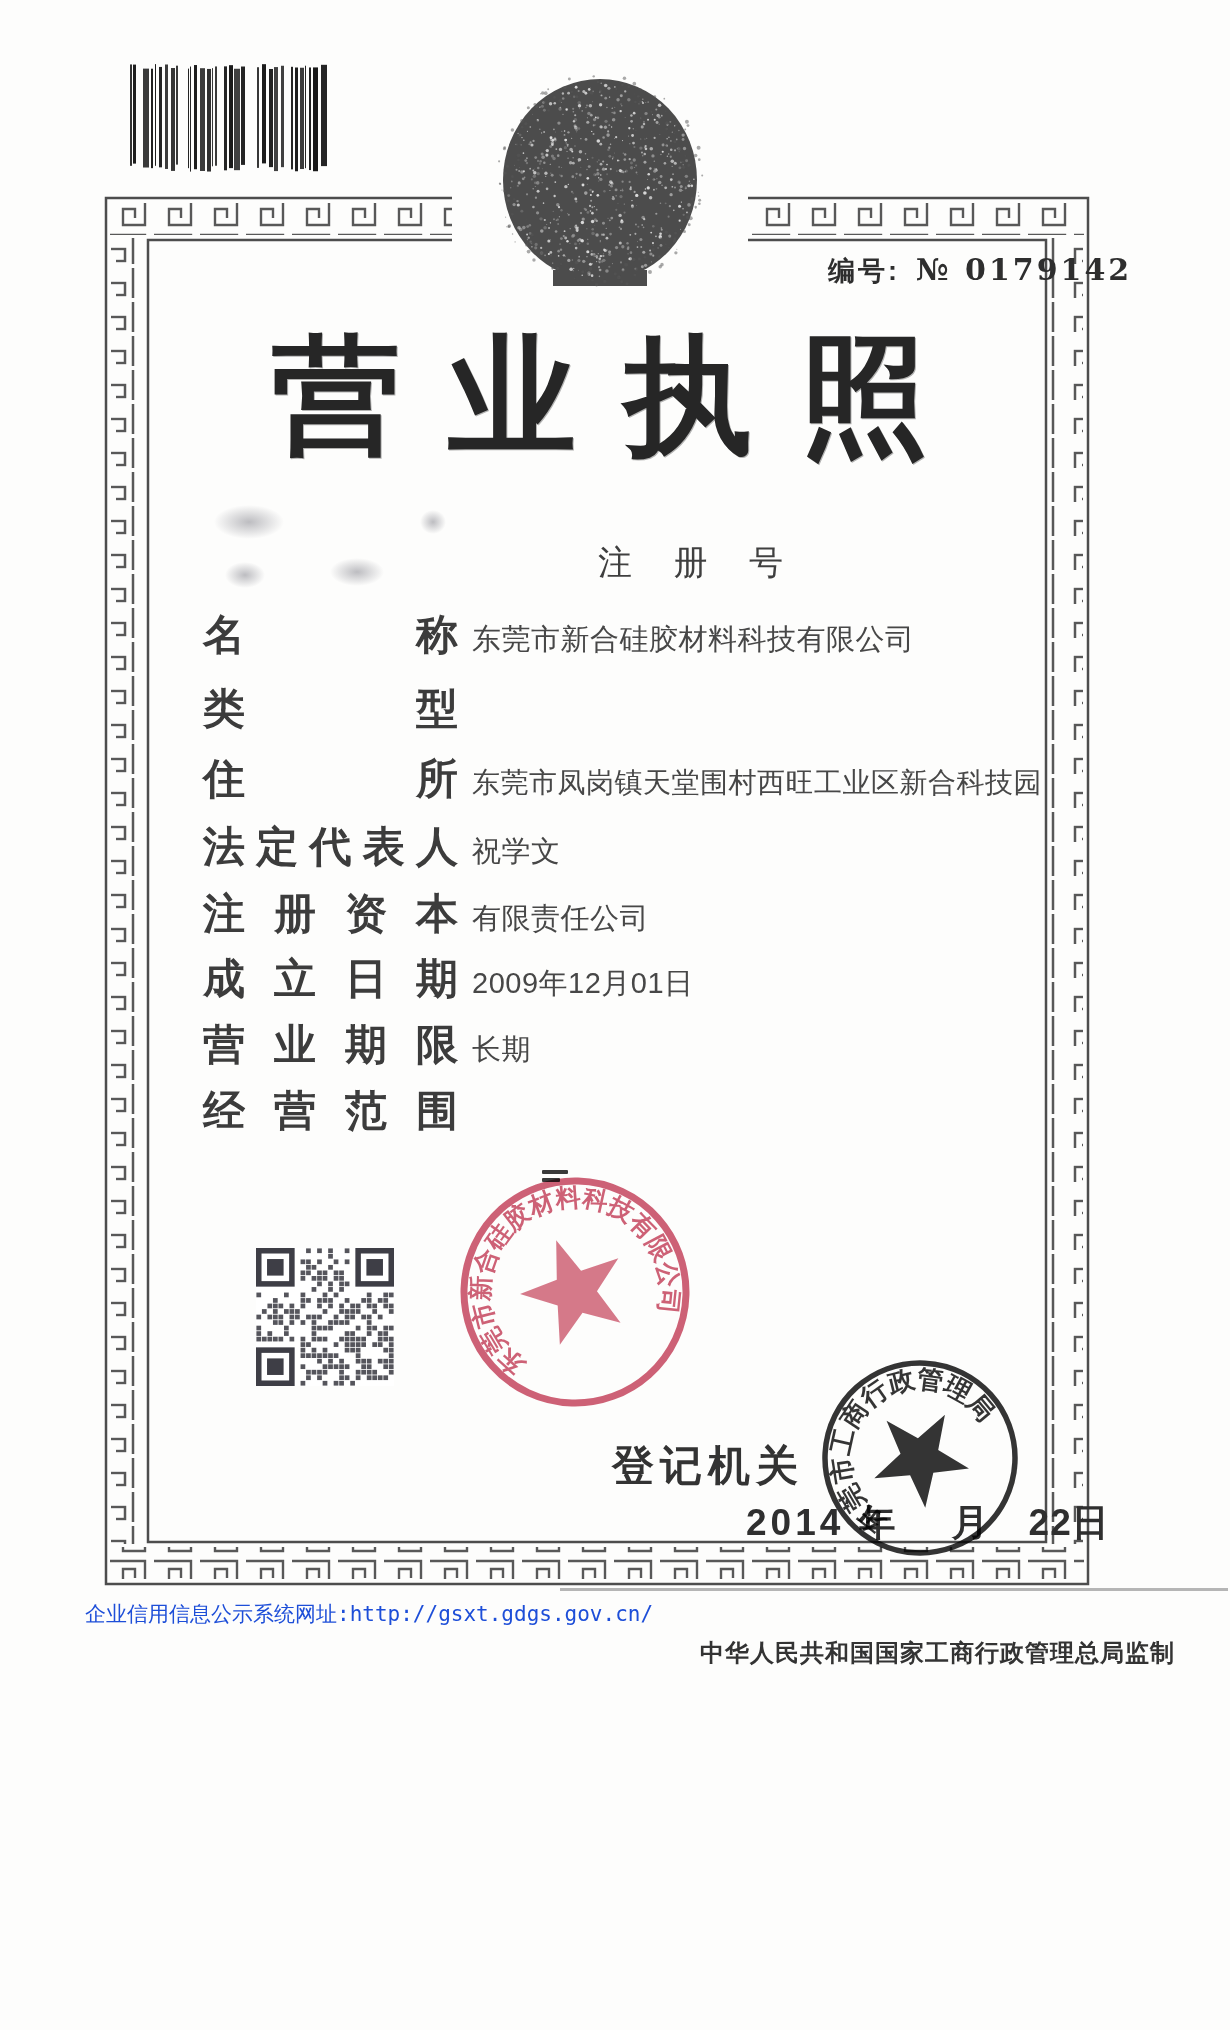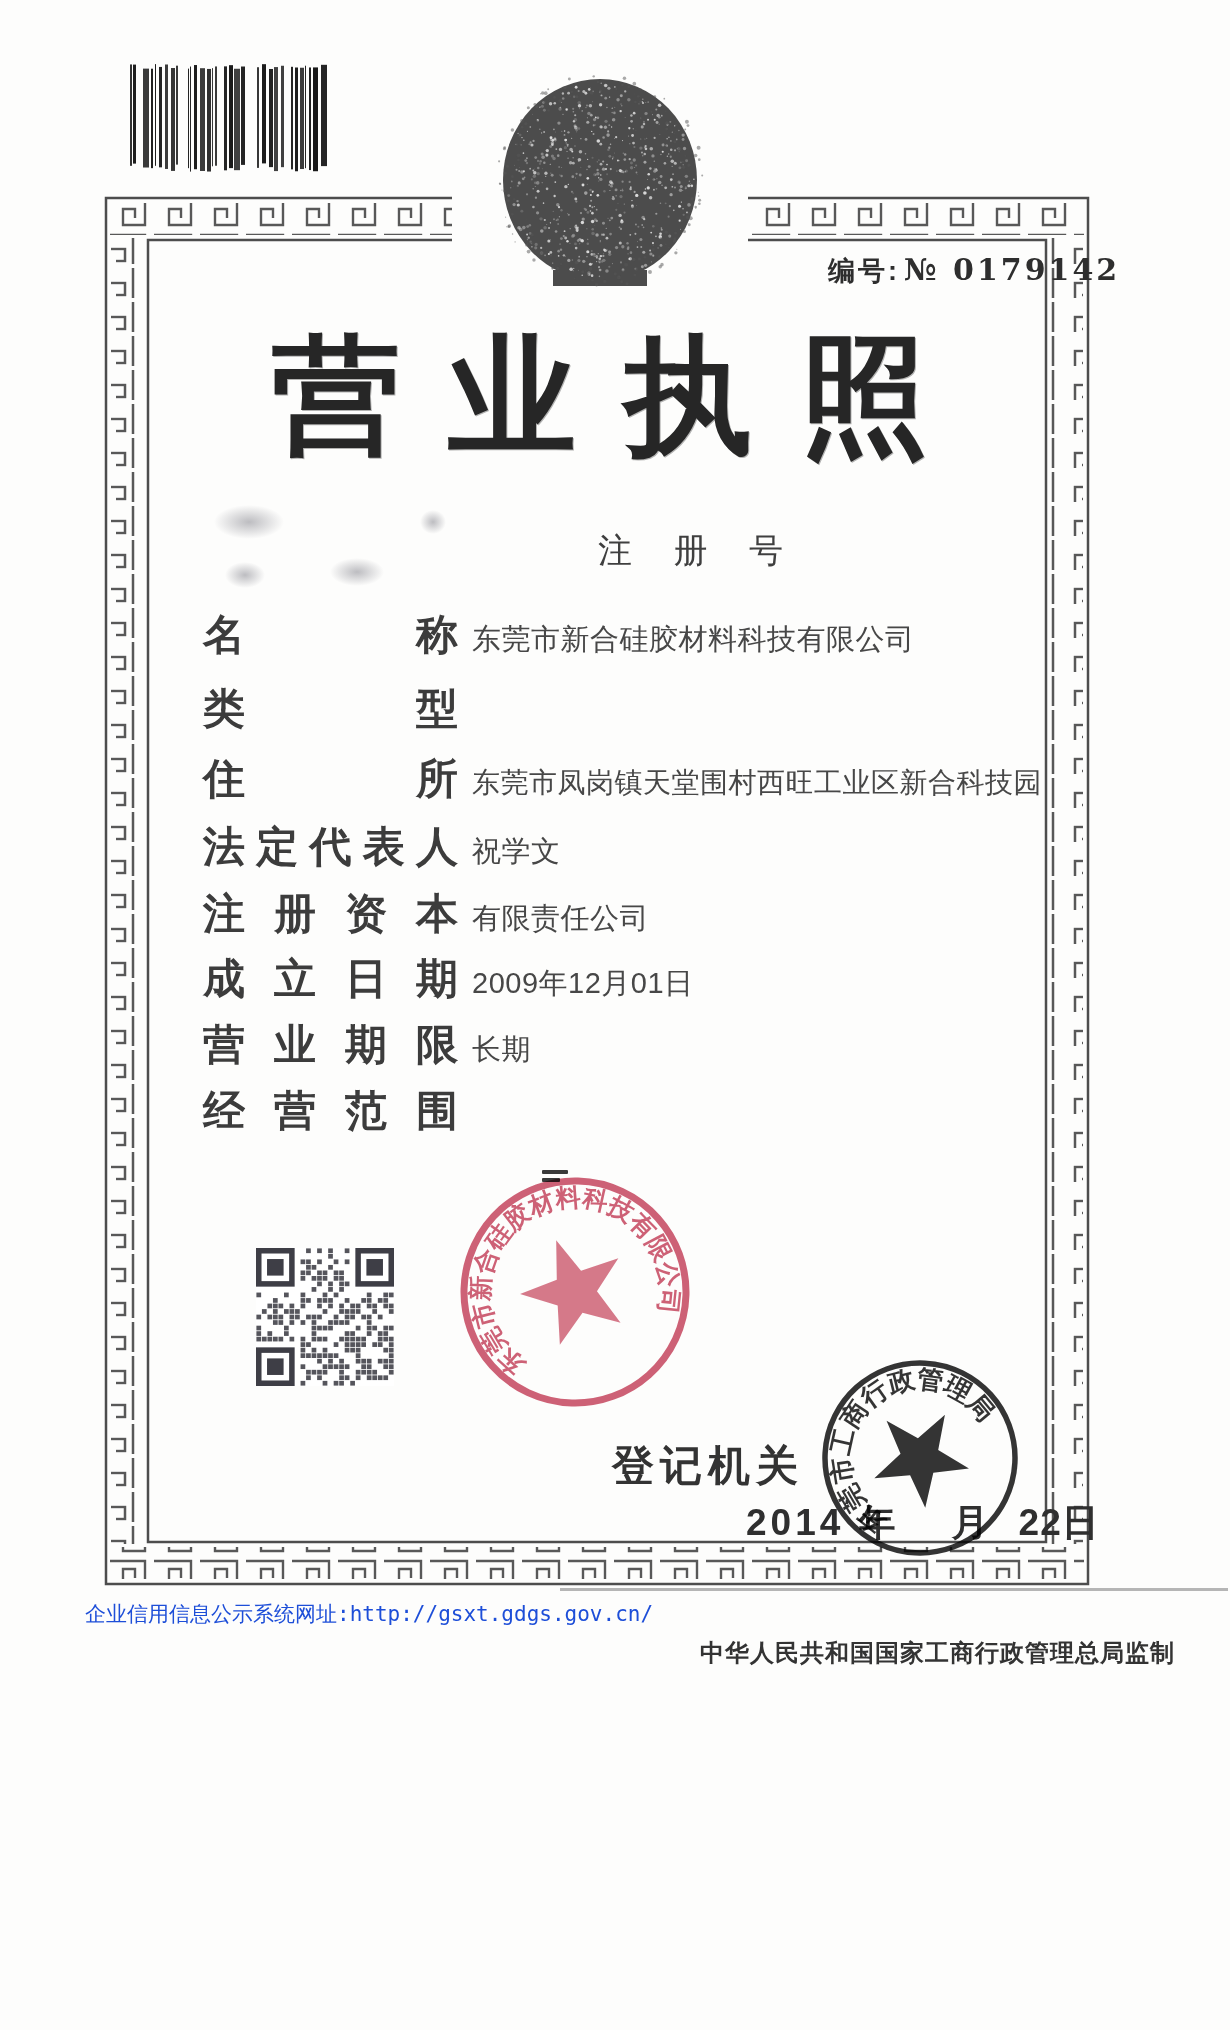--- a/index.html
+++ b/index.html
@@ -9,35 +9,35 @@
     font-family:"Liberation Sans","DejaVu Sans",sans-serif;
     color:#3a3a3a;
   }
   
   #frame-svg{position:absolute;left:104px;top:196px;z-index:1;}
   
   #barcode-svg{position:absolute;left:128px;top:64px;z-index:2;}
   #emblem-backdrop{position:absolute;left:452px;top:56px;width:296px;height:258px;background:#fdfdfc;z-index:2;}
   #emblem-svg{position:absolute;left:495px;top:68px;z-index:3;}
   .serial{
-    position:absolute;left:828px;top:252px;z-index:3;display:flex;align-items:baseline;gap:4px;
+    position:absolute;left:828px;top:252px;z-index:3;display:flex;align-items:baseline;gap:16px;
     color:#2e2e2e;
   }
   .serial .s-label{font-size:27px;letter-spacing:3px;font-weight:600;}
   .serial .s-no{font-family:"DejaVu Serif","Liberation Serif",serif;font-weight:700;font-size:30px;letter-spacing:3px;}
   .title-row{
     position:absolute;left:272px;top:326px;width:656px;display:flex;justify-content:space-between;z-index:3;
   }
   .title-row span{
     font-size:128px;line-height:1.1;font-weight:900;color:#262626;
     font-family:"DejaVu Sans","Liberation Sans",sans-serif;
     text-shadow:1px 1px 0 rgba(40,40,40,.35);
   }
   .regno-row{position:absolute;left:598px;top:528px;display:flex;align-items:baseline;gap:30px;z-index:3;}
-  .regno-row .rn-label{font-size:34px;letter-spacing:16px;color:#3f3f3f;font-weight:500;}
+  .regno-row .rn-label{font-size:34px;letter-spacing:16px;color:#3f3f3f;font-weight:500;margin-top:12px;}
   .regno-row .rn-value{
     font-family:"DejaVu Serif","Liberation Serif",serif;font-size:37px;letter-spacing:-2px;color:#2f2f2f;
   }
   
   .frow{position:absolute;left:203px;display:flex;align-items:flex-start;z-index:3;}
   .flabel{width:255px;display:flex;justify-content:space-between;flex:none;}
   .flabel span{font-size:42px;font-weight:600;color:#3c3c3c;line-height:1.1;}
   .fvalue{margin-left:14px;margin-top:9px;font-size:29px;color:#474747;font-weight:500;letter-spacing:.5px;line-height:1.3;}
   .fvalue.small{font-size:28px;}
   .fvalue.scope{width:630px;font-size:26px;font-weight:600;color:#3d3d3d;line-height:1.48;margin-top:6px;letter-spacing:0;}
@@ -52,21 +52,21 @@
   #qr-svg{position:absolute;left:256px;top:1248px;z-index:3;}
   
   #red-seal{position:absolute;left:447px;top:1164px;z-index:5;mix-blend-mode:multiply;}
   #black-seal{position:absolute;left:812px;top:1350px;z-index:5;mix-blend-mode:multiply;}
   
   .registrar-row{position:absolute;left:612px;top:1438px;width:186px;display:flex;justify-content:space-between;z-index:3;}
   .registrar-row span{font-size:42px;font-weight:600;color:#333;}
   .date-row{position:absolute;left:746px;top:1478px;display:flex;align-items:baseline;z-index:3;color:#2f2f2f;}
   .date-row .d-year{font-size:37px;font-weight:600;letter-spacing:4px;margin-top:20px;}
   .date-row .d-month{font-size:37px;font-weight:600;margin-left:52px;}
-  .date-row .d-day{font-size:37px;font-weight:600;margin-left:30px;letter-spacing:1px;}
+  .date-row .d-day{font-size:37px;font-weight:600;margin-left:40px;letter-spacing:1px;}
   
   .footer-left{
     position:absolute;left:85px;top:1600px;z-index:3;font-size:21px;color:#1d4ed8;font-weight:500;
     font-family:"DejaVu Sans Mono","Liberation Mono",monospace;letter-spacing:0;
   }
   .footer-right{position:absolute;left:700px;top:1597px;z-index:3;font-size:24px;color:#333;font-weight:600;letter-spacing:1px;margin-top:40px;}
 </style>
 </head>
 <body>
 

